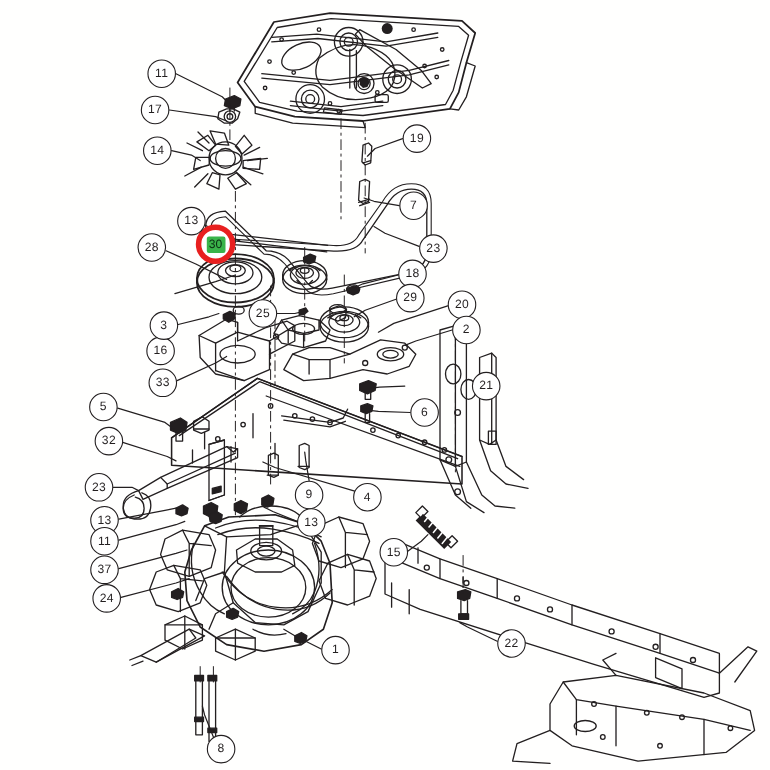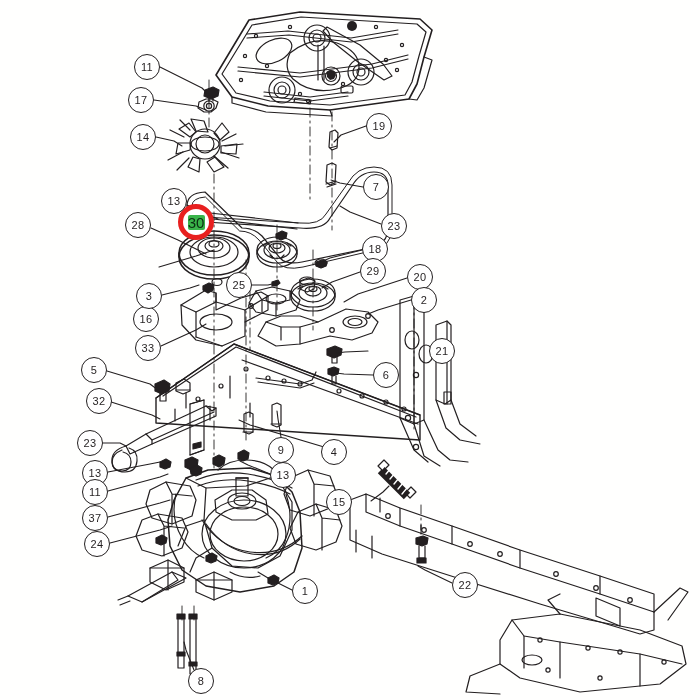--- a/index.html
+++ b/index.html
@@ -58,21 +58,21 @@
   }
   .hl-chip {
     position: absolute;
     width: 17px;
     height: 15px;
     margin-left: -8.5px;
     margin-top: -7.5px;
     background: #3ab44a;
     border-radius: 2px;
     color: #0b2d12;
-    font-size: 15px;
+    font-size: 11px;
     line-height: 15px;
     text-align: center;
     font-family: "Liberation Sans", sans-serif;
     z-index: 7;
   }
 </style>
 </head>
 <body>
 
 <div id="stage">
@@ -518,21 +518,21 @@
       <div class="callout" style="left: 381px; top: 351px; margin-left: 48px;">21</div>
       <div class="callout" style="left: 94px; top: 370px;">5</div>
       <div class="callout" style="left: 386px; top: 375px;">6</div>
       <div class="callout" style="left: 99px; top: 401px;">32</div>
       <div class="callout" style="left: 90px; top: 443px;">23</div>
       <div class="callout" style="left: 281px; top: 450px;">9</div>
       <div class="callout" style="left: 334px; top: 452px;">4</div>
       <div class="callout" style="left: 95px; top: 473px;">13</div>
       <div class="callout" style="left: 95px; top: 492px;">11</div>
       <div class="callout" style="left: 283px; top: 475px;">13</div>
-      <div class="callout" style="left: 339px; top: 502px;">15</div>
+      <div class="callout" style="left: 358px; top: 502px;">15</div>
       <div class="callout" style="left: 95px; top: 518px;">37</div>
       <div class="callout" style="left: 97px; top: 544px;">24</div>
       <div class="callout" style="left: 305px; top: 591px;">1</div>
       <div class="callout" style="left: 465px; top: 585px;">22</div>
       <div class="callout" style="left: 201px; top: 681px;">8</div>
       <div class="hl-ring" style="left: 196px; top: 222px; border-color: rgb(232, 32, 31);"></div>
       <div class="hl-chip" style="left: 196px; top: 222px; background: rgb(58, 180, 74);">30</div>
     </div>
 
 </div>

